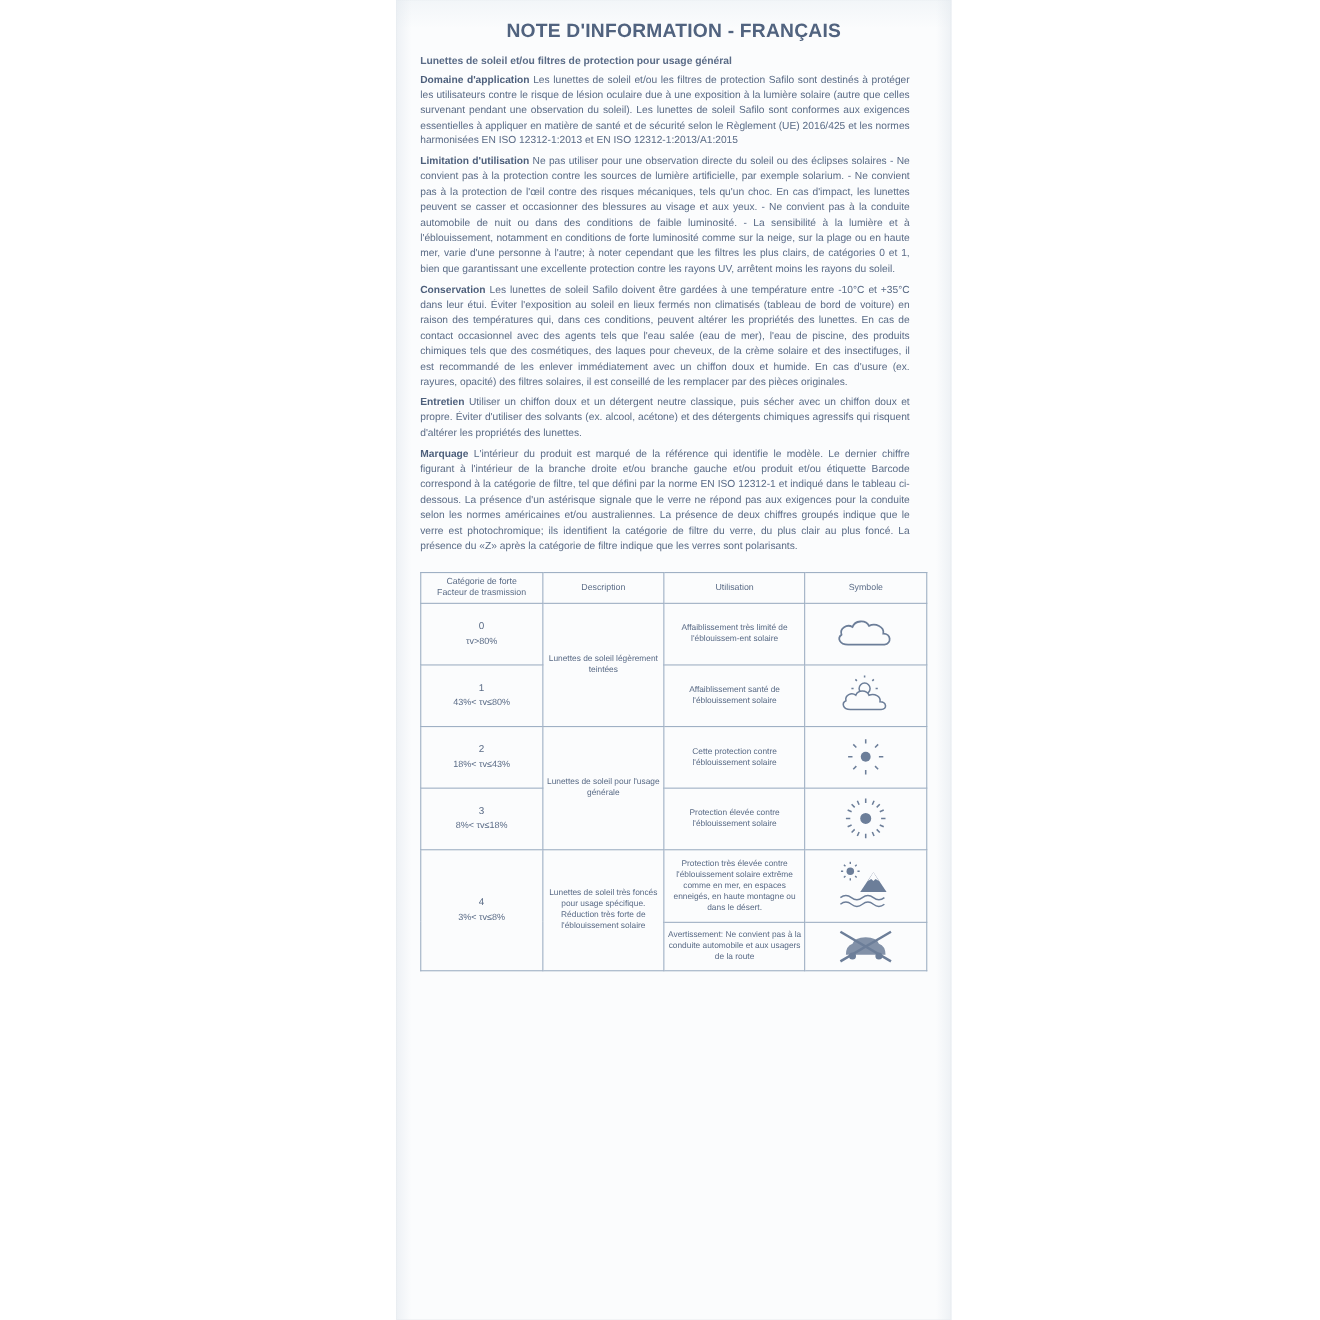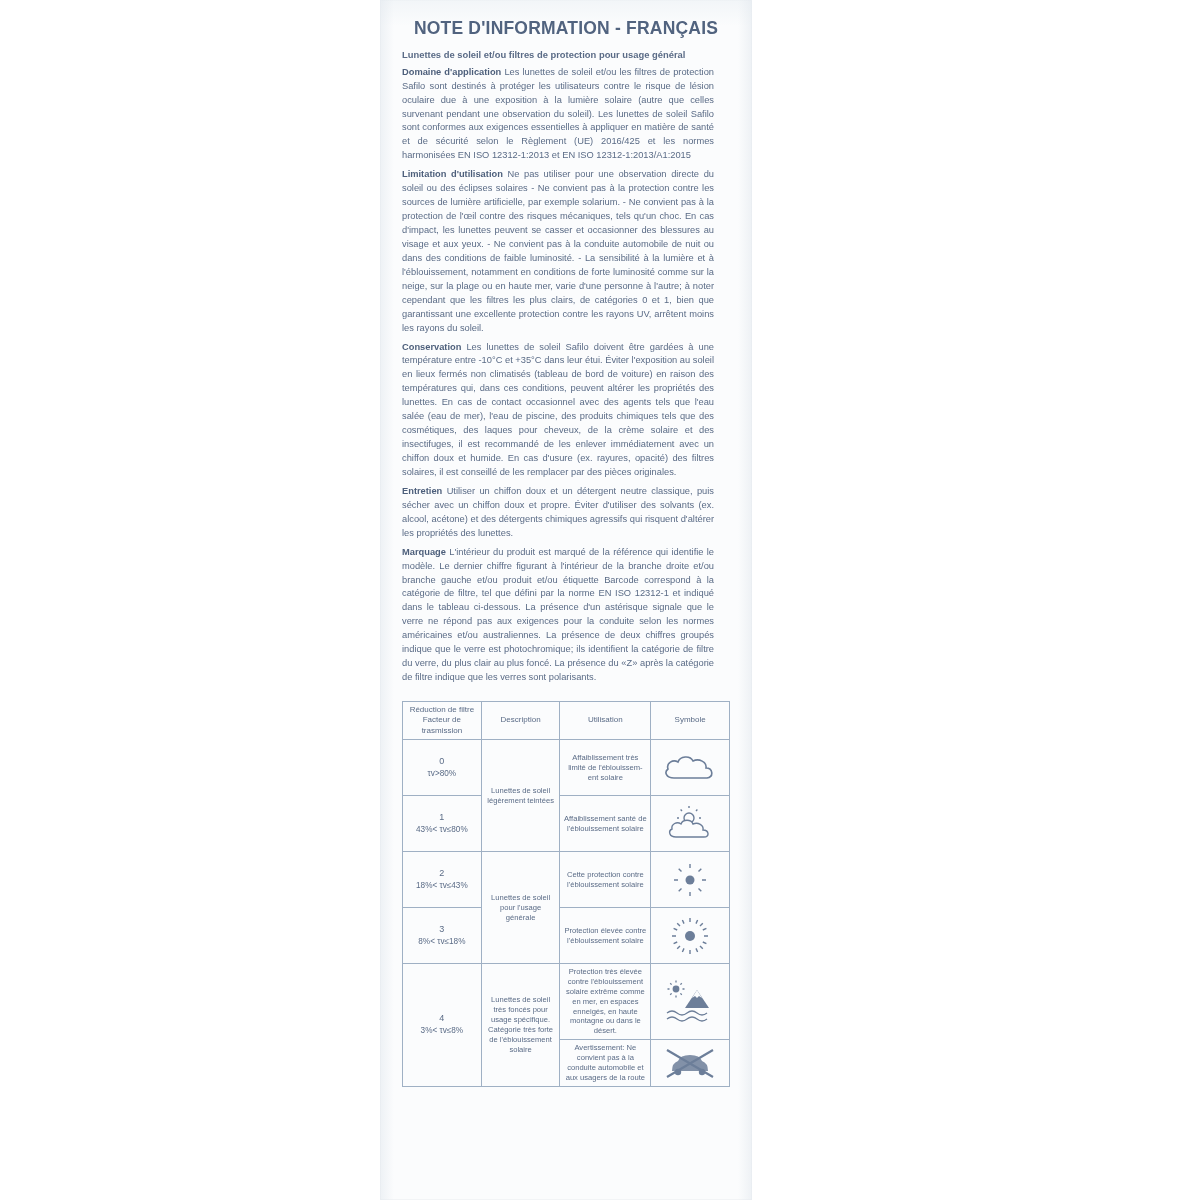--- a/index.html
+++ b/index.html
@@ -5,22 +5,22 @@
   html,body{margin:0;padding:0;}
   body{
     width:1200px;height:1200px;
     background:#ffffff;
     font-family:"Liberation Sans", sans-serif;
     color:#5a6b86;
     overflow:hidden;
   }
   #sheet{
     position:absolute;
-    left:380px;top:0;
-    width:372px;height:1200px;
+    left:360px;top:0;
+    width:505px;height:1200px;
     background:#fbfcfd;
     box-shadow:0 0 0 1px #f2f4f6 inset;
   }
   
   #sheet:before{
     content:"";position:absolute;inset:0;
     background:
       linear-gradient(90deg, rgba(226,232,238,.55) 0px, rgba(255,255,255,0) 14px),
       linear-gradient(270deg, rgba(226,232,238,.55) 0px, rgba(255,255,255,0) 14px),
       linear-gradient(180deg, rgba(236,241,245,.6) 0px, rgba(255,255,255,0) 26px);
@@ -106,21 +106,21 @@
     <p class="para"><b>Conservation</b><span> Les lunettes de soleil Safilo doivent être gardées à une température entre -10°C et +35°C dans leur étui. Éviter l'exposition au soleil en lieux fermés non climatisés (tableau de bord de voiture) en raison des températures qui, dans ces conditions, peuvent altérer les propriétés des lunettes. En cas de contact occasionnel avec des agents tels que l'eau salée (eau de mer), l'eau de piscine, des produits chimiques tels que des cosmétiques, des laques pour cheveux, de la crème solaire et des insectifuges, il est recommandé de les enlever immédiatement avec un chiffon doux et humide. En cas d'usure (ex. rayures, opacité) des filtres solaires, il est conseillé de les remplacer par des pièces originales.</span></p>
 
     <p class="para"><b>Entretien</b><span> Utiliser un chiffon doux et un détergent neutre classique, puis sécher avec un chiffon doux et propre. Éviter d'utiliser des solvants (ex. alcool, acétone) et des détergents chimiques agressifs qui risquent d'altérer les propriétés des lunettes.</span></p>
 
     <p class="para"><b>Marquage</b><span> L'intérieur du produit est marqué de la référence qui identifie le modèle. Le dernier chiffre figurant à l'intérieur de la branche droite et/ou branche gauche et/ou produit et/ou étiquette Barcode correspond à la catégorie de filtre, tel que défini par la norme EN ISO 12312-1 et indiqué dans le tableau ci-dessous. La présence d'un astérisque signale que le verre ne répond pas aux exigences pour la conduite selon les normes américaines et/ou australiennes. La présence de deux chiffres groupés indique que le verre est photochromique; ils identifient la catégorie de filtre du verre, du plus clair au plus foncé. La présence du «Z» après la catégorie de filtre indique que les verres sont polarisants.</span></p>
 
     <table class="cat">
       <thead>
         <tr>
           <th class="colA">
-            <span>Réduction de filtre</span><br>
+            <span>Catégorie de forte</span><br>
             <span>Facteur de trasmission</span>
           </th>
           <th class="colB">Description</th>
           <th class="colC">Utilisation</th>
           <th class="colD">Symbole</th>
         </tr>
       </thead>
       <tbody>
         <tr style="height:56px;">
           <td>
@@ -187,21 +187,21 @@
                 </g>
               </svg>
             </span>
           </td>
         </tr>
         <tr style="height:66px;">
           <td rowspan="2">
             <span class="catnum">4</span>
             <span class="tv">3%&lt; τv≤8%</span>
           </td>
-          <td rowspan="2">Lunettes de soleil très foncés pour usage spécifique. Catégorie très forte de l'éblouissement solaire</td>
+          <td rowspan="2">Lunettes de soleil très foncés pour usage spécifique. Réduction très forte de l'éblouissement solaire</td>
           <td class="tiny">Protection très élevée contre l'éblouissement solaire extrême comme en mer, en espaces enneigés, en haute montagne ou dans le désert.</td>
           <td>
             <span>
               <svg width="62" height="44" viewBox="0 0 62 44" fill="none" stroke="#6c7e99" stroke-width="1.3">
                 <circle cx="17" cy="9" r="3.4" fill="#6c7e99" stroke="none"></circle>
                 <path d="M17 2.5 v-2 M17 15.5 v2 M10.5 9 h-2 M23.5 9 h2 M12.6 4.6 l-1.4-1.4 M21.4 4.6 l1.4-1.4 M12.6 13.4 l-1.4 1.4 M21.4 13.4 l1.4 1.4"></path>
                 <path d="M26 28 L38 10 L50 28 Z" fill="#6c7e99" stroke="none"></path>
                 <path d="M33 18 L38 10 L43 18 L40 16 L38 18 L36 16 Z" fill="#fbfcfd" stroke="none"></path>
                 <path d="M8 33 q5 -4 10 0 t10 0 t10 0 t10 0"></path>
                 <path d="M8 39 q5 -4 10 0 t10 0 t10 0 t10 0"></path>

